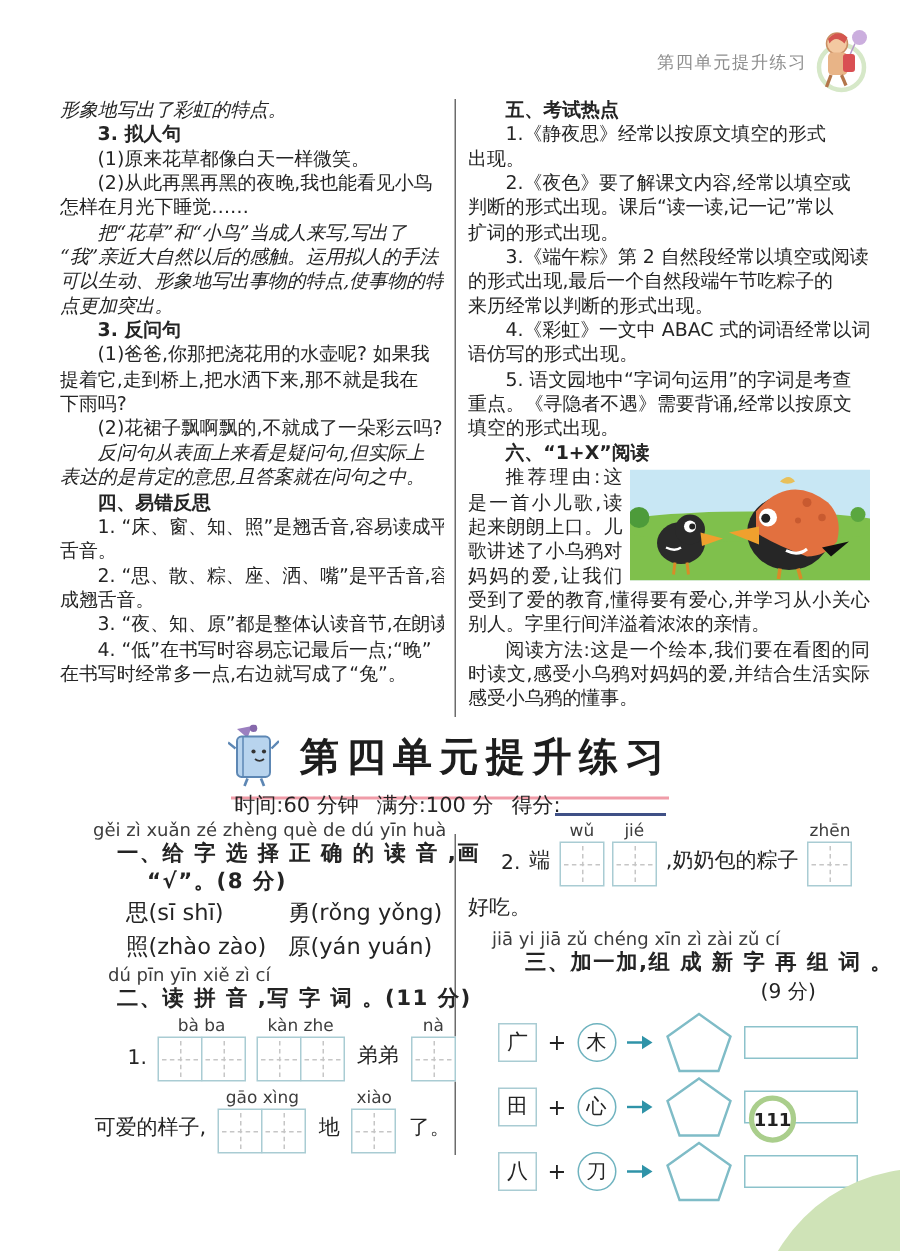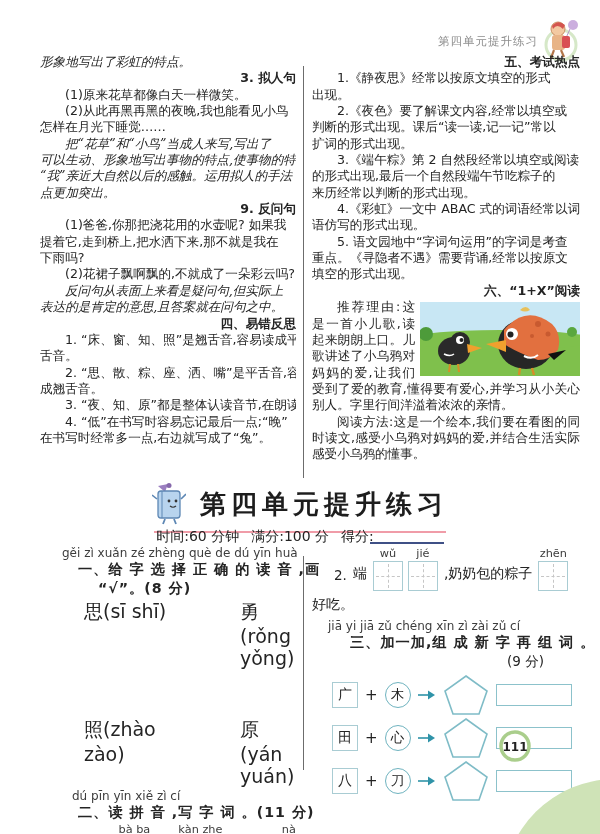--- a/index.html
+++ b/index.html
@@ -4,49 +4,49 @@
 <style>
   html,body{margin:0;padding:0;}
   body{
     width:600px;height:834px;position:relative;background:#ffffff;
     font-family:"DejaVu Sans",sans-serif;color:#242424;overflow:hidden;
   }
   
   .hdr-label{position:absolute;top:34px;right:62px;font-size:11.5px;color:#8d8d8d;letter-spacing:1px;}
   .hdr-mascot{position:absolute;top:14px;right:18px;}
   
-  .notes{position:absolute;top:54px;}
+  .notes{position:absolute;top:65px;}
   .notes-left{left:40px;width:256px;}
   .notes-right{left:312px;width:268px;}
   .vdiv{position:absolute;left:303px;width:1px;background:#6c6c6c;}
   .vdiv-top{top:66px;height:412px;}
   .vdiv-bottom{top:556px;height:214px;}
   .ln{height:16.35px;line-height:16.35px;font-size:12.6px;white-space:nowrap;overflow:hidden;}
   .ind{padding-left:25px;}
-  .bold{font-weight:bold;text-align:right;}
+  .bold{font-weight:bold;}
   .hand{font-family:"DejaVu Serif",serif;font-style:italic;}
   
   .reading p{margin:0;font-size:12.6px;line-height:16.35px;text-indent:25px;text-align:justify;}
   .illu{float:right;width:160px;height:74px;margin:3px 0 2px 5px;}
   
   .title-wrap{position:absolute;top:483px;left:0;width:600px;text-align:center;}
   .title-row{display:inline-flex;align-items:center;gap:14px;}
   .main-title{font-size:26px;font-weight:bold;font-family:"DejaVu Serif",serif;letter-spacing:5px;color:#1d1d1d;}
   .title-underline{width:292px;height:2px;background:#f09ca8;margin:2px auto 0;}
   .score-row{position:absolute;top:528px;left:0;width:600px;display:flex;justify-content:center;gap:12px;font-size:14px;}
   .score-blank{display:inline-block;width:74px;height:14px;border-bottom:2px solid #3f5086;}
   
   .ex{position:absolute;top:546px;}
   .ex-left{left:40px;width:256px;}
   .ex-right{left:312px;width:268px;}
   .pinyin{font-size:12px;color:#3c3c3c;height:14px;line-height:14px;white-space:nowrap;}
   .pl22{padding-left:22px;} .pl32{padding-left:32px;} .pl16{padding-left:16px;}
   .exh{font-size:14.2px;font-weight:bold;height:19px;line-height:19px;letter-spacing:1px;white-space:nowrap;margin-left:38px;}
   .pl20{padding-left:20px;}
-  .opt-grid{display:grid;grid-template-columns:108px 1fr;padding-left:44px;row-gap:4px;font-size:19px;margin:1px 0 2px;gap:48px;}
+  .opt-grid{display:grid;grid-template-columns:108px 1fr;padding-left:44px;row-gap:4px;font-size:15px;margin:1px 0 2px;}
   
   .item-row{display:flex;align-items:flex-end;gap:7px;margin-top:1px;}
   .row1{padding-left:45px;}
   .row2{padding-left:22px;margin-top:4px;}
   .rowR{padding-left:22px;gap:5px;}
   .qnum{font-size:13.5px;padding-bottom:8px;}
   .itxt{font-size:14px;padding:0 1px 8px;white-space:nowrap;}
   .wgroup{display:flex;flex-direction:column;align-items:center;}
   .plabel{font-size:11.3px;height:14px;line-height:13px;color:#3c3c3c;white-space:nowrap;}
   .boxpair{display:flex;}
@@ -81,24 +81,24 @@
   <line x1="19" y1="36" x2="22" y2="43" stroke="#b3764a" stroke-width="2.2"></line>
 </svg>
 
 <div class="notes notes-left">
   <div class="ln hand">形象地写出了彩虹的特点。</div>
   <div class="ln bold ind">3. 拟人句</div>
   <div class="ln ind">(1)原来花草都像白天一样微笑。</div>
   <div class="ln ind">(2)从此再黑再黑的夜晚,我也能看见小鸟</div>
   <div class="ln">怎样在月光下睡觉……</div>
   <div class="ln hand ind">把“花草”和“小鸟”当成人来写,写出了</div>
+  <div class="ln hand">“我”亲近大自然以后的感触。运用拟人的手法</div>
   <div class="ln hand">可以生动、形象地写出事物的特点,使事物的特</div>
-  <div class="ln hand">“我”亲近大自然以后的感触。运用拟人的手法</div>
   <div class="ln hand">点更加突出。</div>
-  <div class="ln bold ind">9. 反问句</div>
+  <div class="ln bold ind">3. 反问句</div>
   <div class="ln ind">(1)爸爸,你那把浇花用的水壶呢? 如果我</div>
   <div class="ln">提着它,走到桥上,把水洒下来,那不就是我在</div>
   <div class="ln">下雨吗?</div>
   <div class="ln ind">(2)花裙子飘啊飘的,不就成了一朵彩云吗?</div>
   <div class="ln hand ind">反问句从表面上来看是疑问句,但实际上</div>
   <div class="ln hand">表达的是肯定的意思,且答案就在问句之中。</div>
   <div class="ln bold ind">四、易错反思</div>
   <div class="ln ind">1. “床、窗、知、照”是翘舌音,容易读成平</div>
   <div class="ln">舌音。</div>
   <div class="ln ind">2. “思、散、粽、座、洒、嘴”是平舌音,容易读</div>

